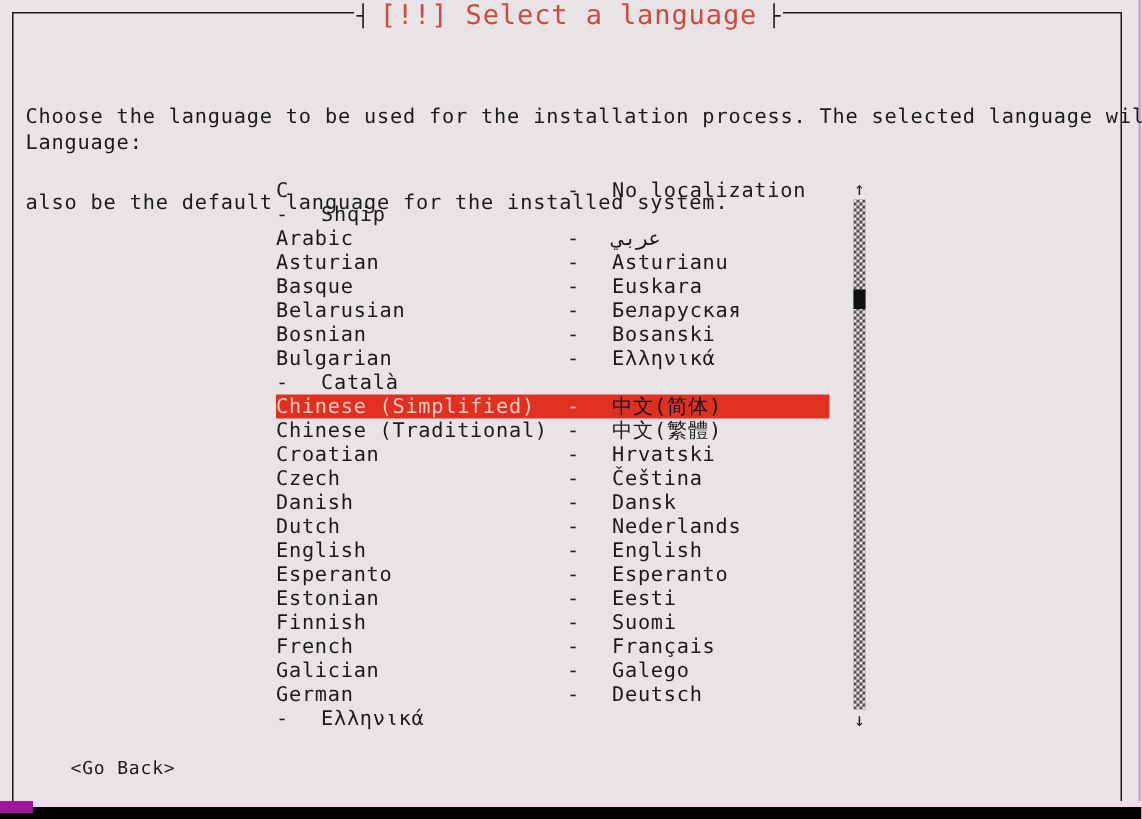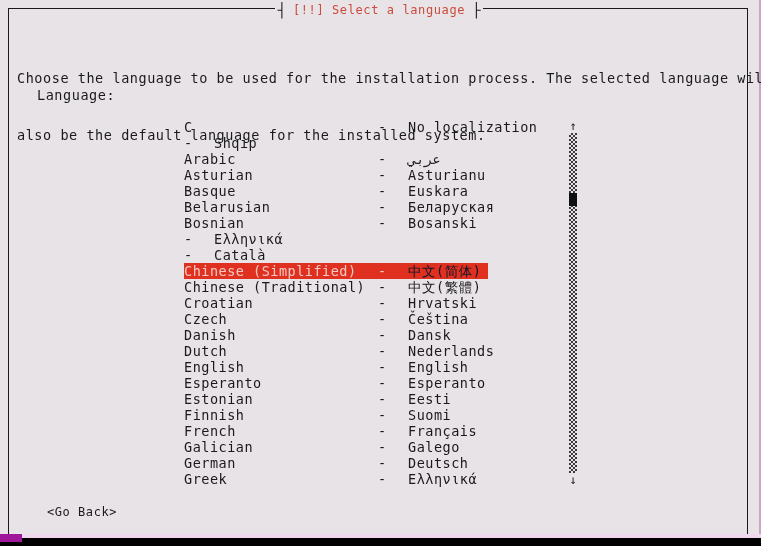--- a/index.html
+++ b/index.html
@@ -88,21 +88,21 @@
     padding: 0 2px;
   }
   .title-tick {
     color: #1a1a1a;
     font-size: 14px;
     line-height: 14px;
     font-family: "DejaVu Sans Mono", "Liberation Mono", monospace;
   }
   .title-text {
     color: #cc4b3c;
-    font-size: 12px;
+    font-size: 18px;
     line-height: 16px;
     letter-spacing: 0.6px;
     padding: 0 7px;
     white-space: pre;
     font-family: "DejaVu Sans Mono", "Liberation Mono", monospace;
   }
 
   
   .intro {
     position: absolute;
@@ -119,21 +119,20 @@
 
   .field-label {
     position: absolute;
     left: 8px;
     top: 78px;
     color: #1a1a1a;
     font-size: 13.5px;
     line-height: 16px;
     letter-spacing: 0.55px;
     white-space: pre;
-    margin-left: 20px;
   }
 
   
   #listbox {
     position: absolute;
     left: 175px;
     top: 110px;
     width: 375px;
     height: 368px;
   }
@@ -160,21 +159,21 @@
     white-space: pre;
   }
   .row .lang-native {
     display: inline-block;
     white-space: pre;
     font-family: "DejaVu Sans Mono", "DejaVu Sans", "Liberation Mono", monospace;
   }
   .row.selected {
     background: #e03020;
     color: #f3c9c4;
-    width: 304px;
+    width: 369px;
   }
   .row.selected .lang-native { color: #0f172a; }
 
   
   #scrollbar {
     position: absolute;
     left: 558px;
     top: 110px;
     width: 12px;
     height: 368px;
@@ -256,36 +255,36 @@
     <div class="field-label">Language:</div>
 
     <div id="listbox">
         <div class="row"><span class="lang-en">C</span><span class="dash">-</span><span class="lang-native">No localization</span></div>
         <div class="row"><span class="dash">-</span><span class="lang-native">Shqip</span></div>
         <div class="row"><span class="lang-en">Arabic</span><span class="dash">-</span><span class="lang-native">عربي</span></div>
         <div class="row"><span class="lang-en">Asturian</span><span class="dash">-</span><span class="lang-native">Asturianu</span></div>
         <div class="row"><span class="lang-en">Basque</span><span class="dash">-</span><span class="lang-native">Euskara</span></div>
         <div class="row"><span class="lang-en">Belarusian</span><span class="dash">-</span><span class="lang-native">Беларуская</span></div>
         <div class="row"><span class="lang-en">Bosnian</span><span class="dash">-</span><span class="lang-native">Bosanski</span></div>
-        <div class="row"><span class="dash">-</span><span class="lang-native">Ελληνικά</span></div>
+        <div class="row"><span class="lang-en">Bulgarian</span><span class="dash">-</span><span class="lang-native">Ελληνικά</span></div>
         <div class="row"><span class="dash">-</span><span class="lang-native">Català</span></div>
         <div class="row selected" style="background: rgb(224, 48, 32); color: rgb(243, 201, 196);"><span class="lang-en">Chinese (Simplified)</span><span class="dash">-</span><span class="lang-native">中文(简体)</span></div>
         <div class="row"><span class="lang-en">Chinese (Traditional)</span><span class="dash">-</span><span class="lang-native">中文(繁體)</span></div>
         <div class="row"><span class="lang-en">Croatian</span><span class="dash">-</span><span class="lang-native">Hrvatski</span></div>
         <div class="row"><span class="lang-en">Czech</span><span class="dash">-</span><span class="lang-native">Čeština</span></div>
         <div class="row"><span class="lang-en">Danish</span><span class="dash">-</span><span class="lang-native">Dansk</span></div>
         <div class="row"><span class="lang-en">Dutch</span><span class="dash">-</span><span class="lang-native">Nederlands</span></div>
         <div class="row"><span class="lang-en">English</span><span class="dash">-</span><span class="lang-native">English</span></div>
         <div class="row"><span class="lang-en">Esperanto</span><span class="dash">-</span><span class="lang-native">Esperanto</span></div>
         <div class="row"><span class="lang-en">Estonian</span><span class="dash">-</span><span class="lang-native">Eesti</span></div>
         <div class="row"><span class="lang-en">Finnish</span><span class="dash">-</span><span class="lang-native">Suomi</span></div>
         <div class="row"><span class="lang-en">French</span><span class="dash">-</span><span class="lang-native">Français</span></div>
         <div class="row"><span class="lang-en">Galician</span><span class="dash">-</span><span class="lang-native">Galego</span></div>
         <div class="row"><span class="lang-en">German</span><span class="dash">-</span><span class="lang-native">Deutsch</span></div>
-        <div class="row"><span class="lang-en">Greek</span><span class="dash">-</span><span class="lang-native">Ελληνικά</span></div>
+        <div class="row"><span class="dash">-</span><span class="lang-native">Ελληνικά</span></div>
       </div>
 
     <div id="scrollbar">
       <div class="sb-arrow up">↑</div>
       <div class="sb-track"></div>
       <div class="sb-thumb" style="top: 74px;"></div>
       <div class="sb-arrow down">↓</div>
     </div>
 
     <div id="gobackwrap">

